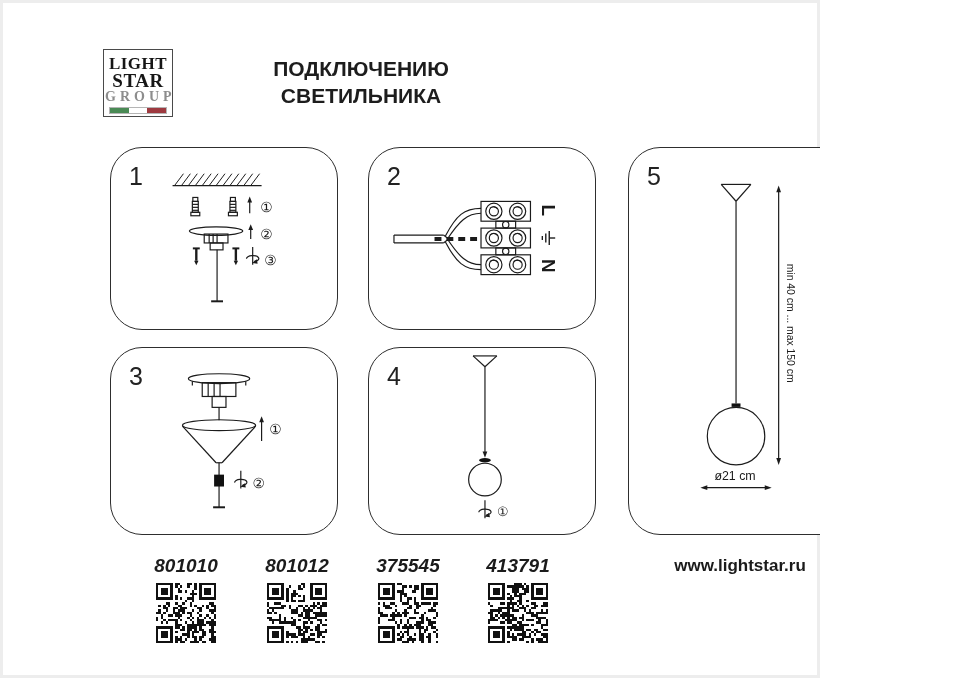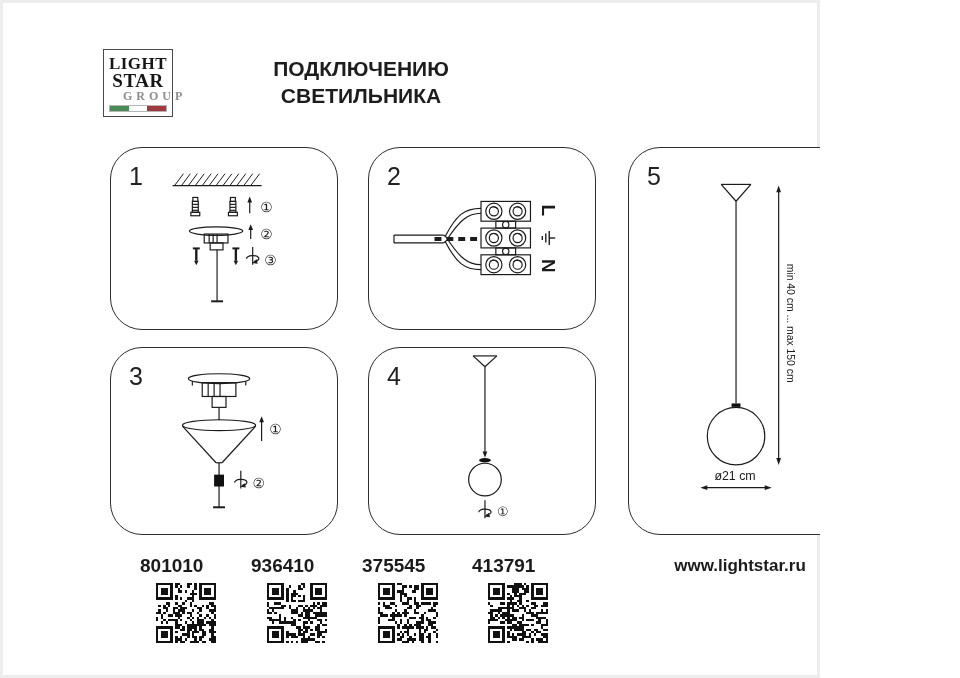--- a/index.html
+++ b/index.html
@@ -5,39 +5,39 @@
   html,body{margin:0;padding:0;background:#fff;}
   #page{position:relative;width:820px;height:678px;background:#fff;
         font-family:"Liberation Sans",sans-serif;color:#1b1b1b;overflow:hidden;
         box-shadow:inset 0 0 0 3px #ededed;}
   
   #logo-box{position:absolute;left:103px;top:49px;width:70px;height:68px;
             border:1.5px solid #4a4a4a;background:#fff;box-sizing:border-box;text-align:center;}
   .logo-line{font-family:"Liberation Serif",serif;font-weight:bold;color:#161616;line-height:0.92;}
   #logo-l1{font-size:17px;margin-top:6px;letter-spacing:.5px;}
   #logo-l2{font-size:19px;letter-spacing:.5px;}
-  #logo-l3{font-size:12px;letter-spacing:4px;color:#8d8d8d;margin-top:2px;margin-left:19px;}
+  #logo-l3{font-size:14px;letter-spacing:4px;color:#8d8d8d;margin-top:2px;margin-left:1px;}
   #logo-flag{display:flex;height:5px;margin:3px 5px 0 5px;border:1px solid #b5b5b5;}
   #logo-flag span{flex:1;}
   #page-title{position:absolute;left:196px;top:55px;width:330px;text-align:center;
               font-size:21px;font-weight:bold;line-height:27px;color:#1d1d1d;}
   #series-block{position:absolute;left:635px;top:57px;width:215px;text-align:center;}
   #series-line{font-size:15px;font-weight:bold;}
   #articles-line{font-size:18px;font-weight:bold;margin-top:9px;}
   
   .panel{position:absolute;border:1.5px solid #2e2e2e;border-radius:32px;background:#fff;box-sizing:border-box;}
   #panel1{left:110px;top:147px;width:228px;height:183px;}
   #panel2{left:368px;top:147px;width:228px;height:183px;}
   #panel3{left:110px;top:347px;width:228px;height:188px;}
   #panel4{left:368px;top:347px;width:228px;height:188px;}
   #panel5{left:628px;top:147px;width:224px;height:388px;}
   .step-num{position:absolute;left:18px;top:14px;font-size:25px;color:#222;}
   .diagram{position:absolute;left:0;top:0;width:100%;height:100%;}
   
-  .qr-col{position:absolute;top:556px;width:92px;}
+  .qr-col{position:absolute;top:556px;width:92px;text-align:center;font-style:italic;}
   .qr-num{font-size:19px;font-weight:bold;line-height:20px;}
   .qr{width:60px;height:60px;margin:7px auto 0 auto;}
   #website{position:absolute;left:628px;top:556px;width:224px;text-align:center;
            font-size:17px;font-weight:bold;}
   svg text{font-family:"Liberation Sans",sans-serif;}
 </style>
 </head>
 <body>
 
 <div id="page">
@@ -506,21 +506,21 @@
           <rect x="57.60" y="57.60" width="2.4" height="2.4" fill="#111"></rect>
           <rect x="1.2" y="1.2" width="14.399999999999999" height="14.399999999999999" fill="none" stroke="#111" stroke-width="2.4"></rect>
           <rect x="4.8" y="4.8" width="7.199999999999999" height="7.199999999999999" fill="#111"></rect>
           <rect x="44.4" y="1.2" width="14.399999999999999" height="14.399999999999999" fill="none" stroke="#111" stroke-width="2.4"></rect>
           <rect x="48" y="4.8" width="7.199999999999999" height="7.199999999999999" fill="#111"></rect>
           <rect x="1.2" y="44.4" width="14.399999999999999" height="14.399999999999999" fill="none" stroke="#111" stroke-width="2.4"></rect>
           <rect x="4.8" y="48" width="7.199999999999999" height="7.199999999999999" fill="#111"></rect>
         </svg></div>
   </div>
   <div class="qr-col" style="left:251px">
-    <div class="qr-num">936410</div>
+    <div class="qr-num">801012</div>
     <div class="qr"><svg width="60" height="60" shape-rendering="crispEdges">
           <rect x="33.60" y="0.00" width="2.4" height="2.4" fill="#111"></rect>
           <rect x="36.00" y="0.00" width="2.4" height="2.4" fill="#111"></rect>
           <rect x="21.60" y="2.40" width="2.4" height="2.4" fill="#111"></rect>
           <rect x="31.20" y="2.40" width="2.4" height="2.4" fill="#111"></rect>
           <rect x="36.00" y="2.40" width="2.4" height="2.4" fill="#111"></rect>
           <rect x="19.20" y="4.80" width="2.4" height="2.4" fill="#111"></rect>
           <rect x="31.20" y="4.80" width="2.4" height="2.4" fill="#111"></rect>
           <rect x="33.60" y="4.80" width="2.4" height="2.4" fill="#111"></rect>
           <rect x="19.20" y="7.20" width="2.4" height="2.4" fill="#111"></rect>

